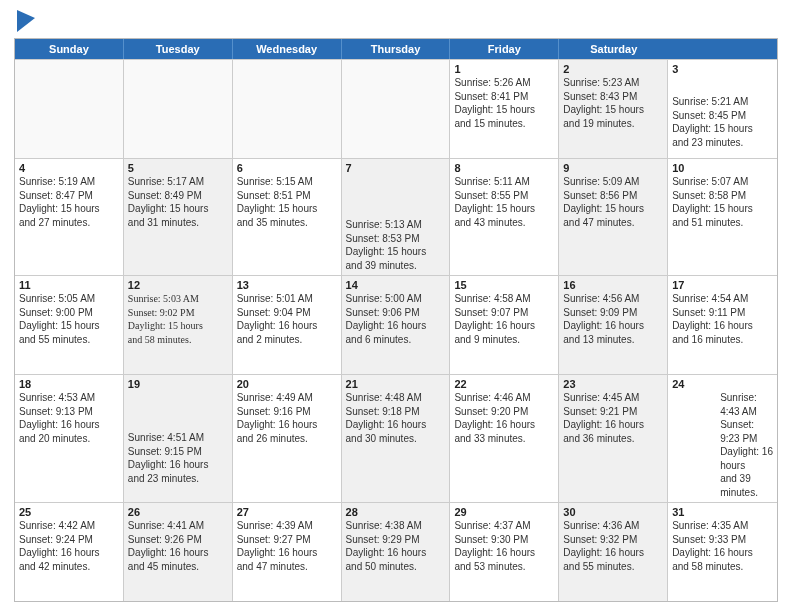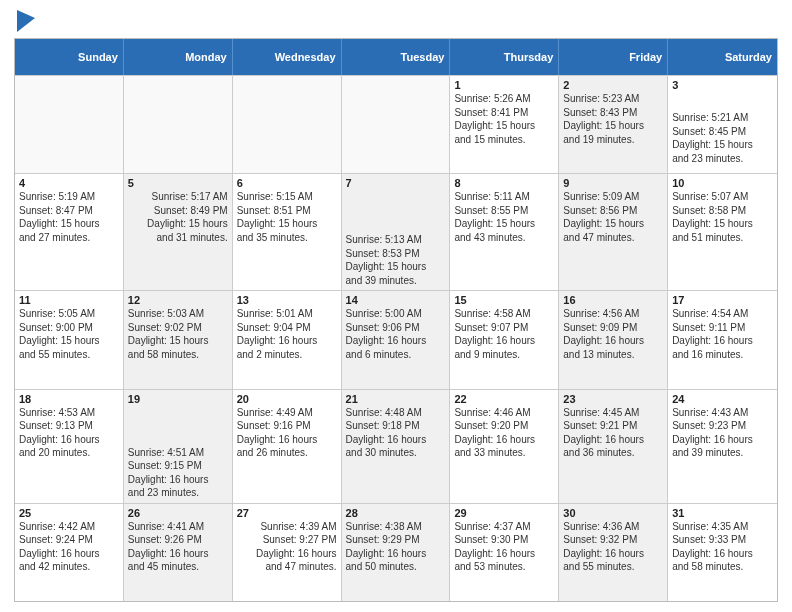--- a/index.html
+++ b/index.html
@@ -68,22 +68,22 @@
     }
     .cal-header-row {
       display: grid;
       grid-template-columns: repeat(7, 1fr);
       background: #2a6db5;
     }
     .cal-header-cell {
       color: #fff;
       font-size: 11px;
       font-weight: bold;
-      padding: 12px 5px;
-      text-align: right;
+      padding: 4px 5px;
+      text-align: center;
       border-right: 1px solid #5590cc;
     }
     .cal-header-cell:last-child { border-right: none; }
     .cal-body {
       flex: 1;
       display: flex;
       flex-direction: column;
     }
     .cal-row {
       display: grid;
@@ -132,23 +132,22 @@
     </div>
     <div class="title-block">
       <div class="cal-title"></div>
       <div class="cal-subtitle"></div>
     </div>
   </div>
 
   <div class="calendar">
     <div class="cal-header-row">
     <div class="cal-header-cell">Sunday</div>
-        <div class="cal-header-cell">Monday</div>
+        <div class="cal-header-cell">Tuesday</div>
         <div class="cal-header-cell">Wednesday</div>
-        <div class="cal-header-cell">Tuesday</div>
         <div class="cal-header-cell">Thursday</div>
         <div class="cal-header-cell">Friday</div>
         <div class="cal-header-cell">Saturday</div>
       </div>
     <div class="cal-body">
     <div class="cal-row">
           <div class="cal-cell empty"></div>
           <div class="cal-cell empty"></div>
           <div class="cal-cell empty"></div>
           <div class="cal-cell empty"></div>
@@ -177,21 +176,21 @@
         <div class="cal-row">
           <div class="cal-cell">
             <span class="day-num">4</span>
             <div class="cell-text" style="white-space: pre-line;">Sunrise: 5:19 AM
 Sunset: 8:47 PM
 Daylight: 15 hours
 and 27 minutes.</div>
           </div>
           <div class="cal-cell shaded">
             <span class="day-num">5</span>
-            <div class="cell-text" style="white-space: pre-line; text-align: right;">Sunrise: 5:17 AM
+            <div class="cell-text" style="white-space: pre-line;">Sunrise: 5:17 AM
 Sunset: 8:49 PM
 Daylight: 15 hours
 and 31 minutes.</div>
           </div>
           <div class="cal-cell">
             <span class="day-num">6</span>
             <div class="cell-text" style="white-space: pre-line;">Sunrise: 5:15 AM
 Sunset: 8:51 PM
 Daylight: 15 hours
 and 35 minutes.</div>
@@ -228,21 +227,21 @@
         <div class="cal-row">
           <div class="cal-cell">
             <span class="day-num">11</span>
             <div class="cell-text" style="white-space: pre-line;">Sunrise: 5:05 AM
 Sunset: 9:00 PM
 Daylight: 15 hours
 and 55 minutes.</div>
           </div>
           <div class="cal-cell shaded">
             <span class="day-num">12</span>
-            <div class="cell-text" style="white-space: pre-line;">Sunrise: 5:03 AM
+            <div class="cell-text" style="white-space: pre-line; font-family: Liberation Serif, serif;">Sunrise: 5:03 AM
 Sunset: 9:02 PM
 Daylight: 15 hours
 and 58 minutes.</div>
           </div>
           <div class="cal-cell">
             <span class="day-num">13</span>
             <div class="cell-text" style="white-space: pre-line;">Sunrise: 5:01 AM
 Sunset: 9:04 PM
 Daylight: 16 hours
 and 2 minutes.</div>
@@ -314,21 +313,21 @@
           </div>
           <div class="cal-cell shaded">
             <span class="day-num">23</span>
             <div class="cell-text" style="white-space: pre-line;">Sunrise: 4:45 AM
 Sunset: 9:21 PM
 Daylight: 16 hours
 and 36 minutes.</div>
           </div>
           <div class="cal-cell">
             <span class="day-num">24</span>
-            <div class="cell-text" style="white-space: pre-line;">Sunrise: 4:43 AM
+            <div class="cell-text" style="white-space: pre-line; margin-left: 48px;">Sunrise: 4:43 AM
 Sunset: 9:23 PM
 Daylight: 16 hours
 and 39 minutes.</div>
           </div>
         </div>
         <div class="cal-row">
           <div class="cal-cell">
             <span class="day-num">25</span>
             <div class="cell-text" style="white-space: pre-line;">Sunrise: 4:42 AM
 Sunset: 9:24 PM
@@ -337,21 +336,21 @@
           </div>
           <div class="cal-cell shaded">
             <span class="day-num">26</span>
             <div class="cell-text" style="white-space: pre-line;">Sunrise: 4:41 AM
 Sunset: 9:26 PM
 Daylight: 16 hours
 and 45 minutes.</div>
           </div>
           <div class="cal-cell">
             <span class="day-num">27</span>
-            <div class="cell-text" style="white-space: pre-line; text-align: right;">Sunrise: 4:39 AM
+            <div class="cell-text" style="white-space: pre-line;">Sunrise: 4:39 AM
 Sunset: 9:27 PM
 Daylight: 16 hours
 and 47 minutes.</div>
           </div>
           <div class="cal-cell shaded">
             <span class="day-num">28</span>
             <div class="cell-text" style="white-space: pre-line;">Sunrise: 4:38 AM
 Sunset: 9:29 PM
 Daylight: 16 hours
 and 50 minutes.</div>

